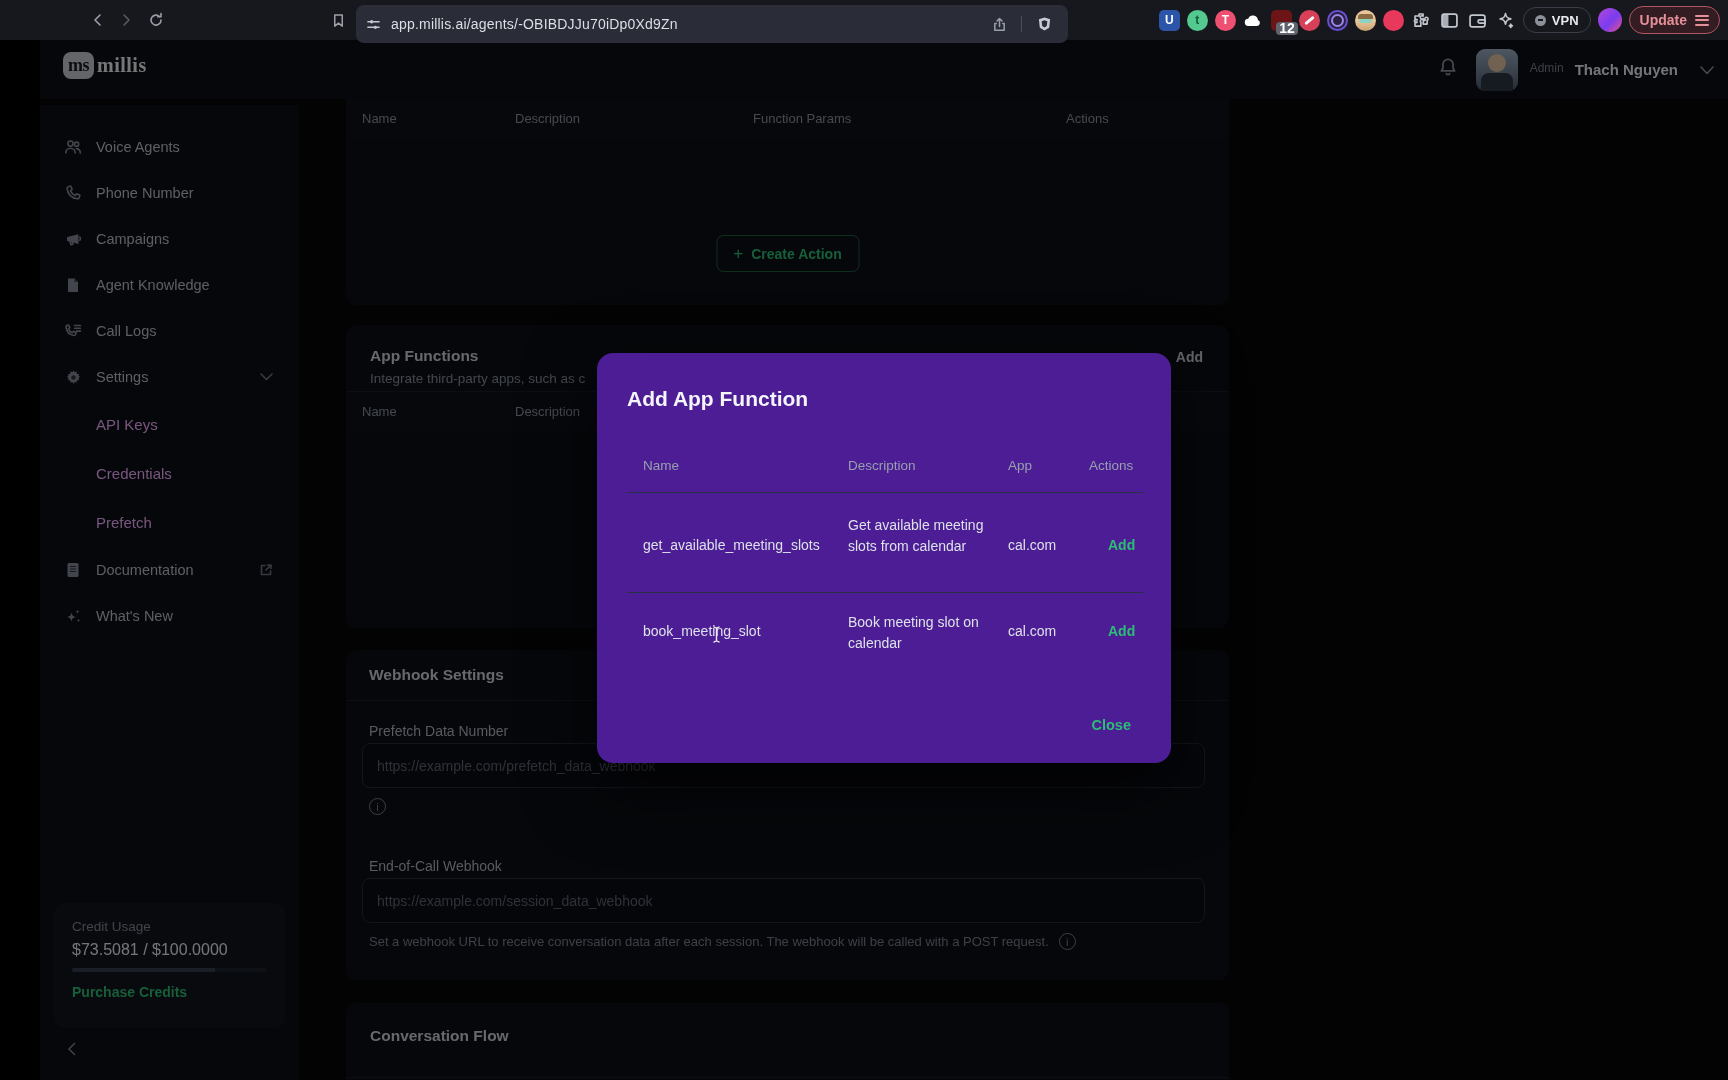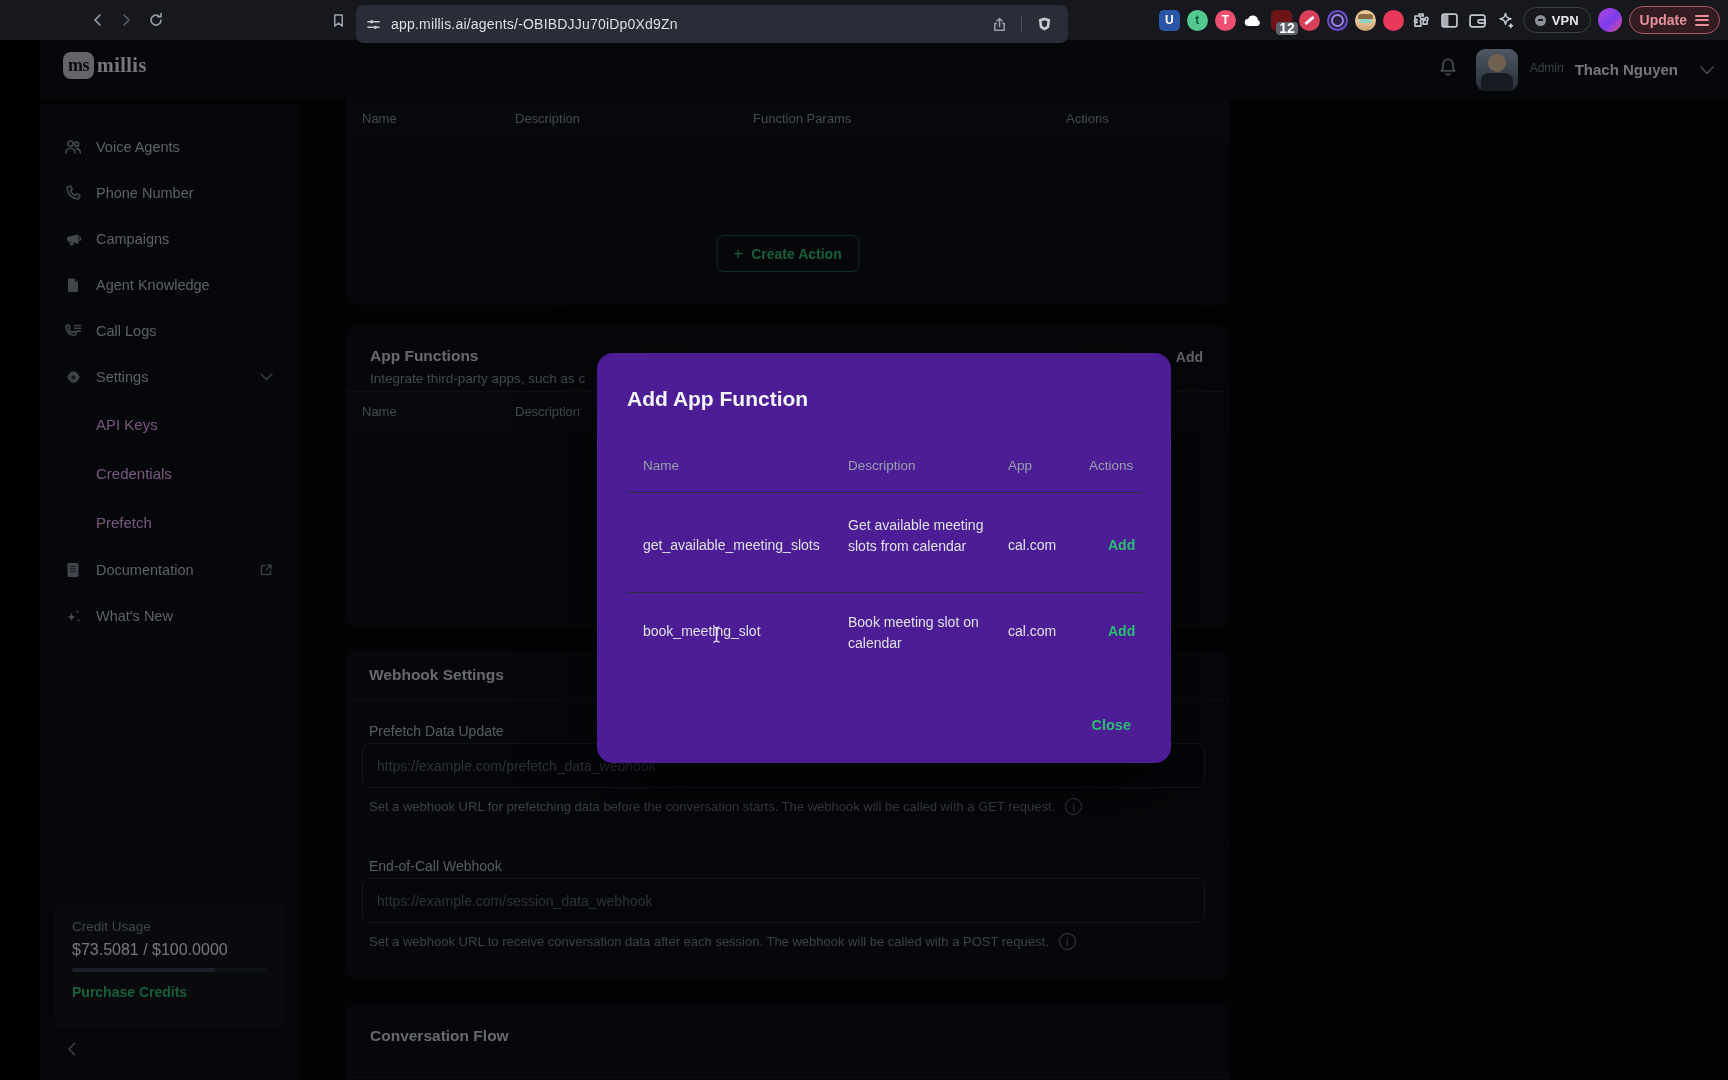--- a/index.html
+++ b/index.html
@@ -405,24 +405,23 @@
         <div class="divider"></div>
         <div class="appfn-thead">
           <span class="th" style="left:16px;top:12px">Name</span>
           <span class="th" style="left:169px;top:12px">Description</span>
         </div>
       </section>
 
       <section class="card card-webhook">
         <div class="card-title">Webhook Settings</div>
         <div class="divider"></div>
-        <label class="field-label" style="top:73px">Prefetch Data Update</label>
+        <label class="field-label" style="top:73px">Prefetch Data Number</label>
         <input class="url-input" style="top: 93px;" placeholder="https://example.com/prefetch_data_webhook">
         <div class="help-row" style="top:148px">
-          <span>Set a webhook URL for prefetching data before the conversation starts. The webhook will be called with a GET request.</span>
           <i class="info-icon">i</i>
         </div>
         <label class="field-label" style="top:208px">End-of-Call Webhook</label>
         <input class="url-input" style="top: 228px;" placeholder="https://example.com/session_data_webhook">
         <div class="help-row" style="top:283px">
           <span>Set a webhook URL to receive conversation data after each session. The webhook will be called with a POST request.</span>
           <i class="info-icon">i</i>
         </div>
       </section>
 

